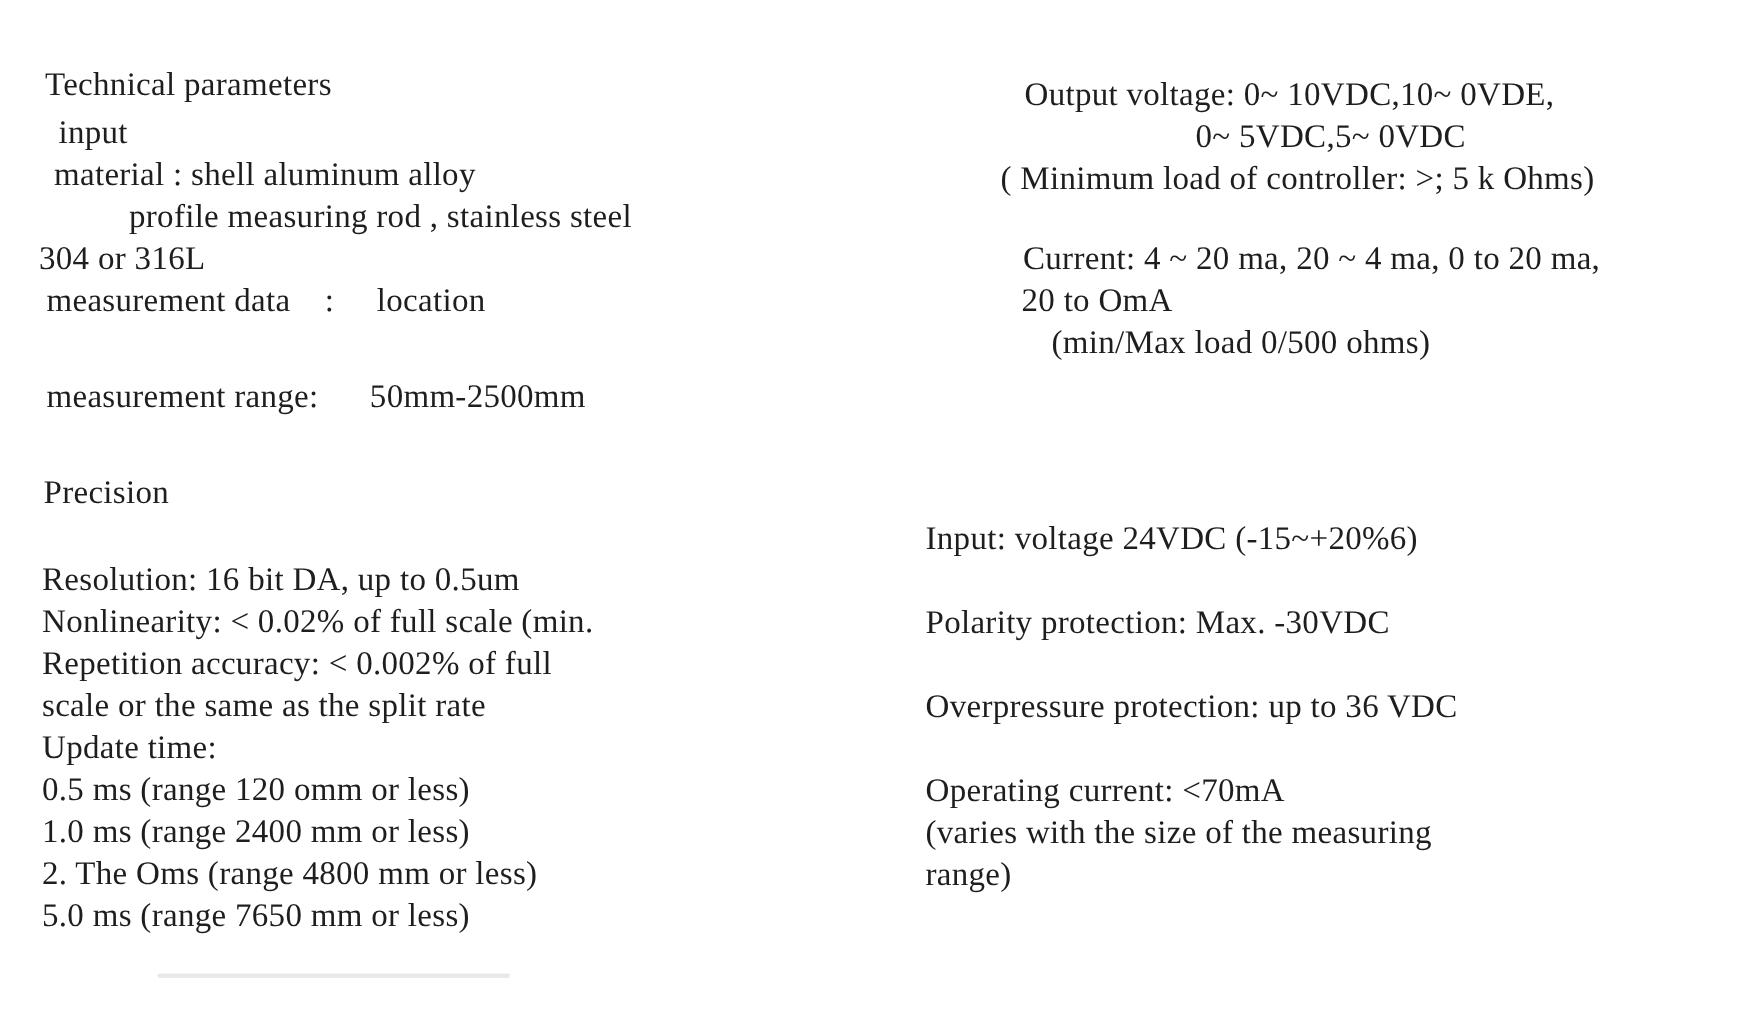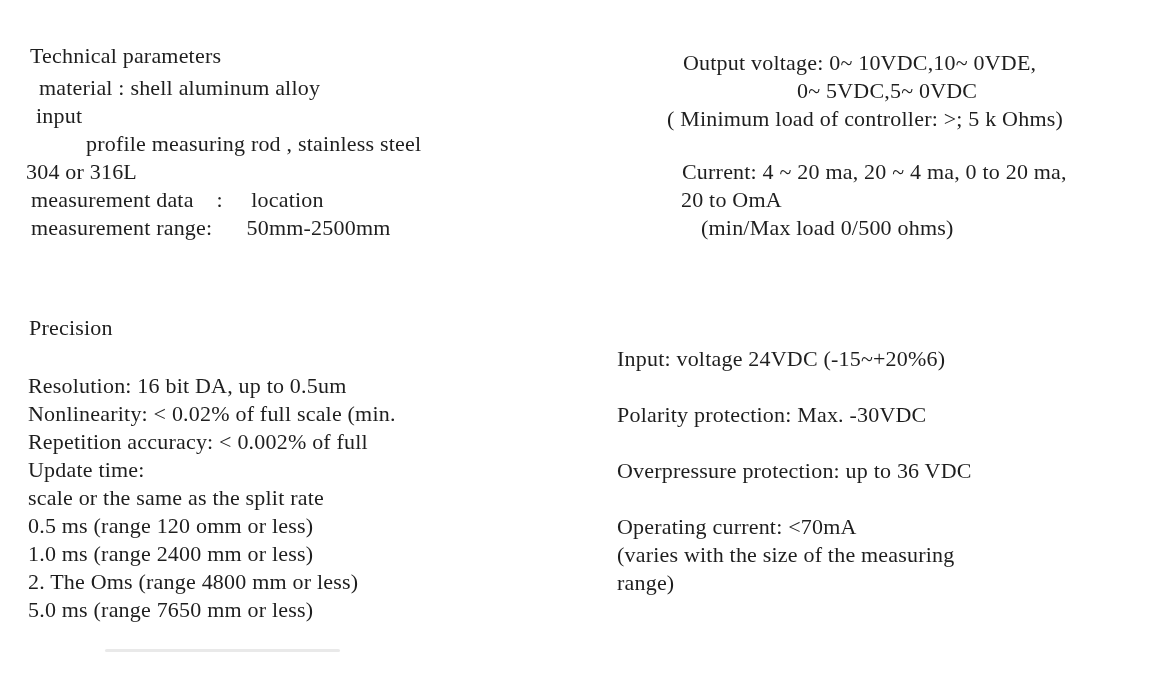--- a/index.html
+++ b/index.html
@@ -19,21 +19,21 @@
   .line { white-space: pre; }
 
   
   #doc-title        { left: 30px;  top: 18px; margin-top: 24px;  }
   #specs            { left: 26px;  top: 74px;  }
   #specs .line:nth-child(1) { margin-left: 13px; }
   #specs .line:nth-child(2) { margin-left: 10px; }
   #specs .line:nth-child(3) { margin-left: 60px; }
   #specs .line:nth-child(4) { margin-left: 0; }
   #specs .line:nth-child(5) { margin-left: 5px; }
-  #specs .line:nth-child(6) { margin-left: 5px; }
+  #specs .line:nth-child(6) { margin-left: 5px; margin-top: 36px; }
   #precision-title  { left: 29px;  top: 314px; }
   #precision        { left: 28px;  top: 372px; }
 
   
   #output           { left: 667px; top: 49px;  }
   #output .line:nth-child(1) { margin-left: 16px; }
   #output .line:nth-child(2) { margin-left: 130px; }
   #current          { left: 681px; top: 158px; }
   #current .line:nth-child(1) { margin-left: 1px; }
   #current .line:nth-child(3) { margin-left: 20px; }
@@ -53,36 +53,36 @@
   }
 </style>
 </head>
 <body>
 
 <div class="page">
 
   <div class="block" id="doc-title">Technical parameters</div>
 
   <div class="block" id="specs">
+    <div class="line">input</div>
     <div class="line">material : shell aluminum alloy</div>
-    <div class="line">input</div>
     <div class="line">profile measuring rod , stainless steel</div>
     <div class="line">304 or 316L</div>
     <div class="line">measurement data    :     location</div>
     <div class="line">measurement range:      50mm-2500mm</div>
   </div>
 
   <div class="block" id="precision-title">Precision</div>
 
   <div class="block" id="precision">
     <div class="line">Resolution: 16 bit DA, up to 0.5um</div>
     <div class="line">Nonlinearity: &lt; 0.02% of full scale (min.</div>
     <div class="line">Repetition accuracy: &lt; 0.002% of full</div>
+    <div class="line">scale or the same as the split rate</div>
     <div class="line">Update time:</div>
-    <div class="line">scale or the same as the split rate</div>
     <div class="line">0.5 ms (range 120 omm or less)</div>
     <div class="line">1.0 ms (range 2400 mm or less)</div>
     <div class="line">2. The Oms (range 4800 mm or less)</div>
     <div class="line">5.0 ms (range 7650 mm or less)</div>
   </div>
 
   <div class="block" id="output">
     <div class="line">Output voltage: 0~ 10VDC,10~ 0VDE,</div>
     <div class="line">0~ 5VDC,5~ 0VDC</div>
     <div class="line">( Minimum load of controller: &gt;; 5 k Ohms)</div>

